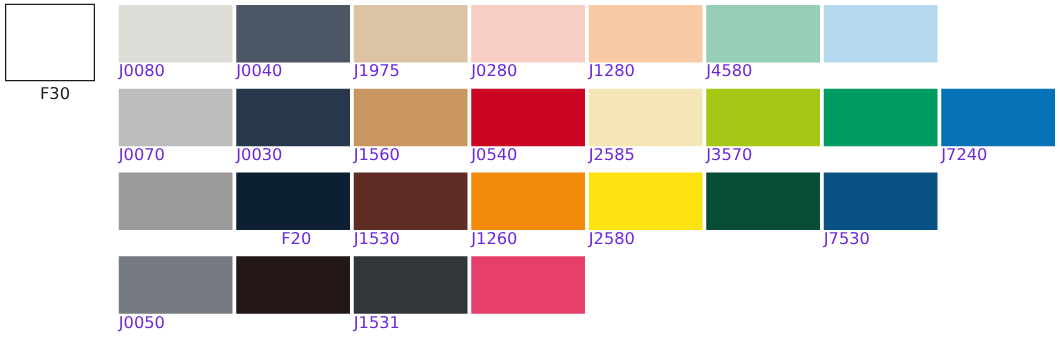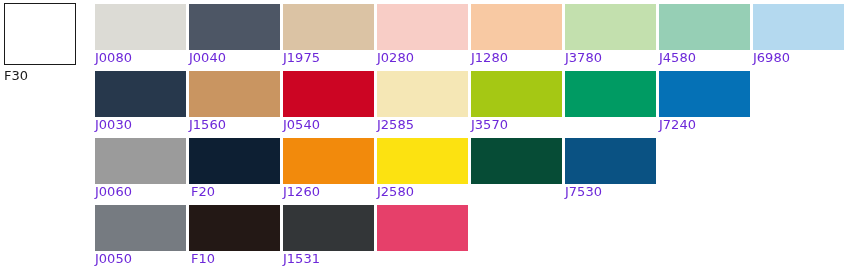--- a/index.html
+++ b/index.html
@@ -22,20 +22,21 @@
     width: 848px;
     height: 270px;
   }
 
   
   #special-group {
     position: absolute;
     left: 4px;
     top: 3px;
     width: 80px;
+    text-align: center;
   }
   #special-group .swatch-box {
     width: 72px;
     height: 62px;
     background: #ffffff;
     border: 1.5px solid #1a1a1a;
     box-sizing: border-box;
   }
   #special-group .swatch-label {
     margin-top: 3px;
@@ -69,20 +70,21 @@
   }
   .swatch-cell .chip-label {
     font-size: 13px;
     line-height: 16px;
     color: #6d28d9;
     margin-top: 0;
     white-space: nowrap;
   }
   .swatch-cell.indented .chip-label {
     padding-left: 2px;
+    text-align: center;
   }
 </style>
 </head>
 <body>
 
 <div id="palette-sheet">
 
   <div id="special-group">
     <div class="swatch-box"></div>
     <div class="swatch-label">F30</div>
@@ -104,33 +106,32 @@
         </div>
         <div class="swatch-cell">
           <div class="chip" style="background: rgb(248, 205, 198);"></div>
           <div class="chip-label">J0280</div>
         </div>
         <div class="swatch-cell">
           <div class="chip" style="background: rgb(248, 201, 163);"></div>
           <div class="chip-label">J1280</div>
         </div>
         <div class="swatch-cell">
-          <div class="chip" style="background: rgb(195, 224, 174);"></div>
-          <div class="chip-label">J3780</div>
-        </div>
-        <div class="swatch-cell">
           <div class="chip" style="background: rgb(150, 207, 181);"></div>
           <div class="chip-label">J4580</div>
         </div>
         <div class="swatch-cell">
           <div class="chip" style="background: rgb(180, 217, 239);"></div>
-          <div class="chip-label">J6980</div>
-        </div>
-      </div>
-      <div class="swatch-row">
+        </div>
+      </div>
+      <div class="swatch-row">
+        <div class="swatch-cell">
+          <div class="chip" style="background: rgb(188, 188, 188);"></div>
+          <div class="chip-label">J0070</div>
+        </div>
         <div class="swatch-cell">
           <div class="chip" style="background: rgb(39, 56, 76);"></div>
           <div class="chip-label">J0030</div>
         </div>
         <div class="swatch-cell">
           <div class="chip" style="background: rgb(201, 149, 97);"></div>
           <div class="chip-label">J1560</div>
         </div>
         <div class="swatch-cell">
           <div class="chip" style="background: rgb(204, 5, 35);"></div>
@@ -148,27 +149,30 @@
           <div class="chip" style="background: rgb(0, 155, 99);"></div>
         </div>
         <div class="swatch-cell">
           <div class="chip" style="background: rgb(5, 113, 182);"></div>
           <div class="chip-label">J7240</div>
         </div>
       </div>
       <div class="swatch-row">
         <div class="swatch-cell">
           <div class="chip" style="background: rgb(155, 155, 155);"></div>
-          <div class="chip-label">J0060</div>
         </div>
         <div class="swatch-cell indented">
           <div class="chip" style="background: rgb(13, 31, 51);"></div>
           <div class="chip-label">F20</div>
         </div>
         <div class="swatch-cell">
+          <div class="chip" style="background: rgb(95, 45, 35);"></div>
+          <div class="chip-label">J1530</div>
+        </div>
+        <div class="swatch-cell">
           <div class="chip" style="background: rgb(242, 138, 12);"></div>
           <div class="chip-label">J1260</div>
         </div>
         <div class="swatch-cell">
           <div class="chip" style="background: rgb(252, 226, 17);"></div>
           <div class="chip-label">J2580</div>
         </div>
         <div class="swatch-cell">
           <div class="chip" style="background: rgb(6, 76, 54);"></div>
         </div>
@@ -177,21 +181,20 @@
           <div class="chip-label">J7530</div>
         </div>
       </div>
       <div class="swatch-row">
         <div class="swatch-cell">
           <div class="chip" style="background: rgb(118, 123, 129);"></div>
           <div class="chip-label">J0050</div>
         </div>
         <div class="swatch-cell indented">
           <div class="chip" style="background: rgb(35, 24, 21);"></div>
-          <div class="chip-label">F10</div>
         </div>
         <div class="swatch-cell">
           <div class="chip" style="background: rgb(51, 54, 56);"></div>
           <div class="chip-label">J1531</div>
         </div>
         <div class="swatch-cell">
           <div class="chip" style="background: rgb(230, 64, 106);"></div>
         </div>
         <div class="swatch-cell empty"></div>
         <div class="swatch-cell empty"></div>

